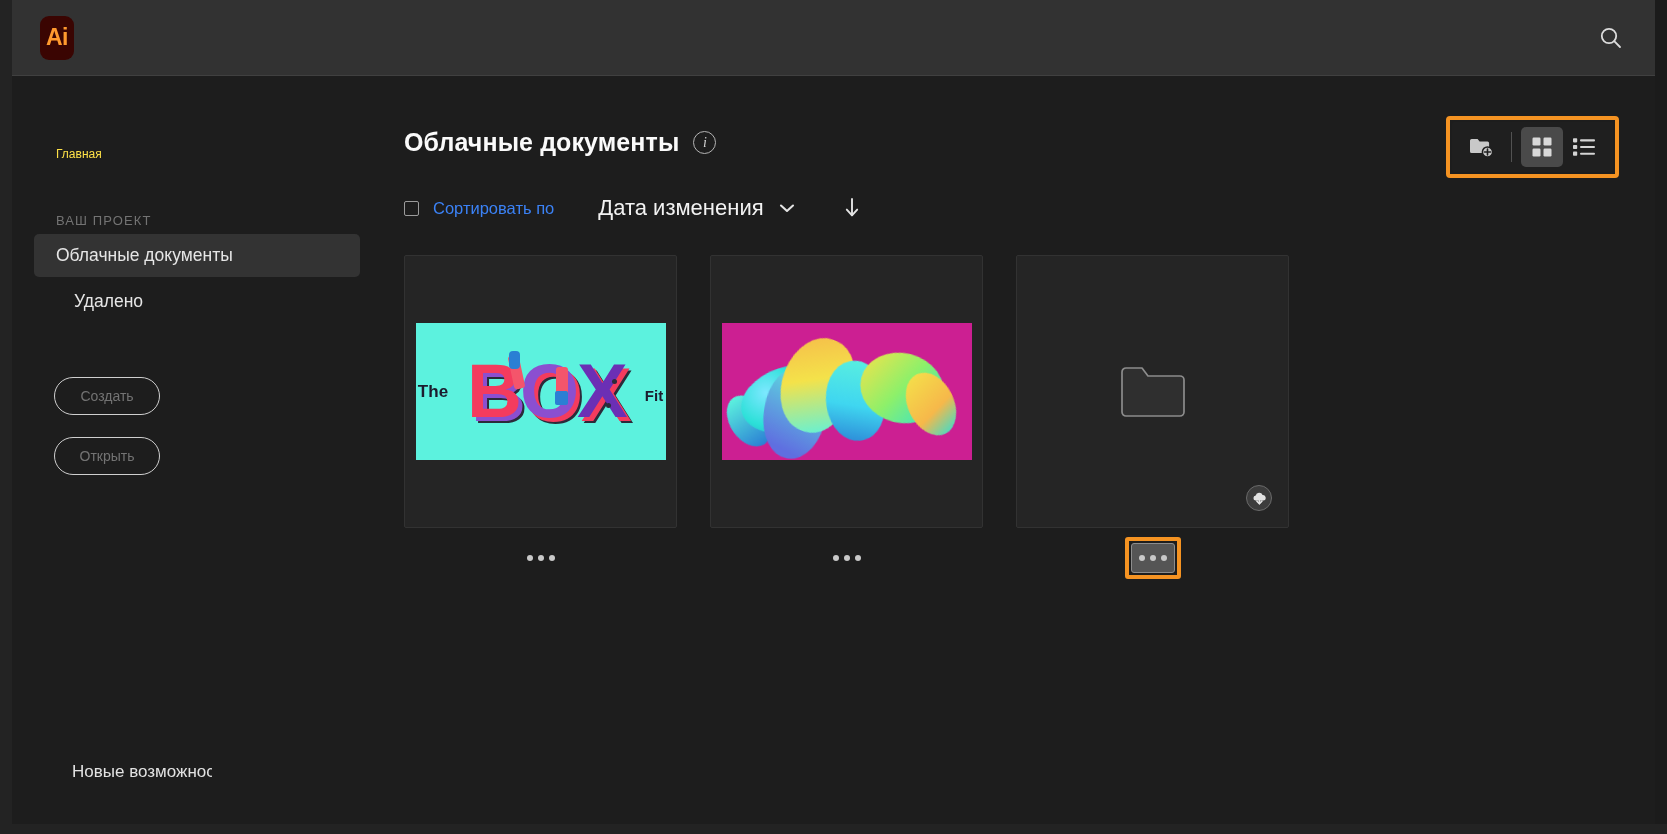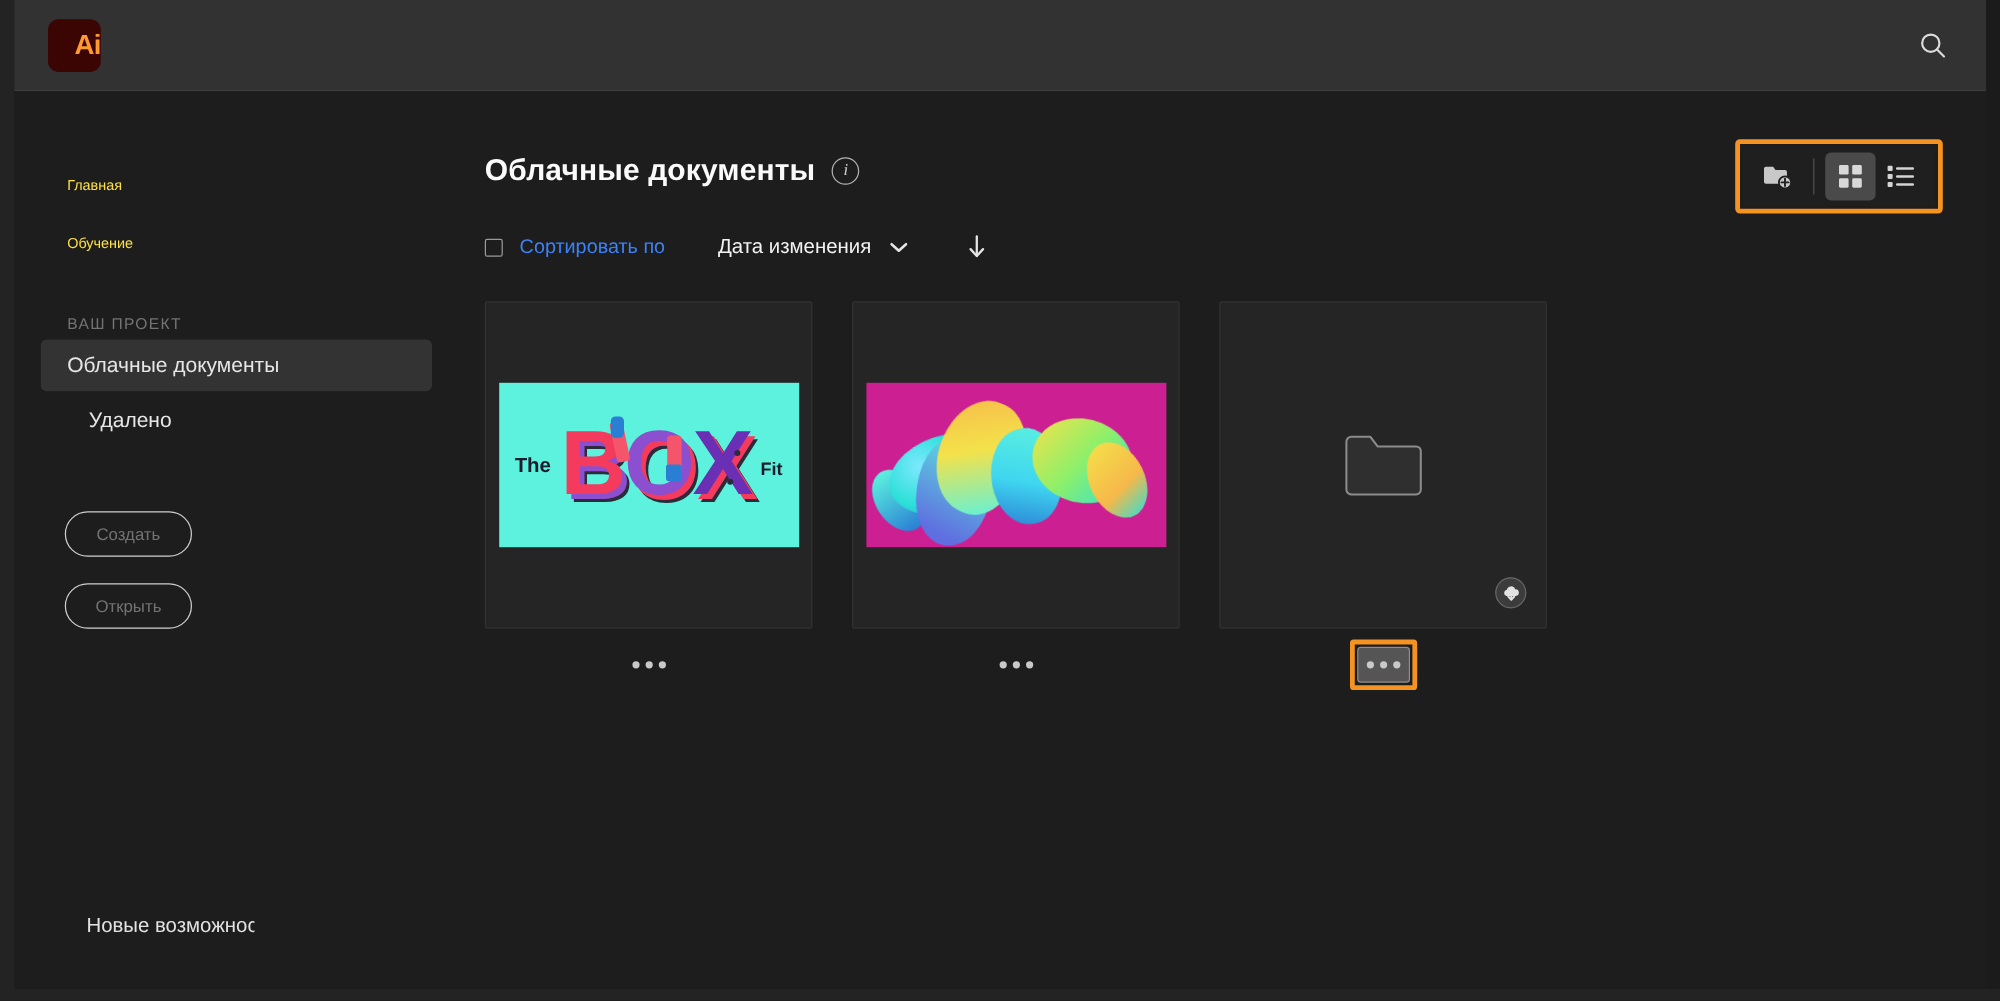--- a/index.html
+++ b/index.html
@@ -33,24 +33,24 @@
     left: 12px; top: 0;
     width: 1643px; height: 76px;
     background: #323232;
     border-bottom: 1px solid #404040;
     display: flex;
     align-items: center;
     justify-content: space-between;
     padding: 0 22px 0 28px;
   }
   #ai-logo {
-    width: 44px; height: 44px;
+    width: 34px; height: 44px;
     border-radius: 9px;
     background: #3a0502;
-    display: flex; align-items: center; justify-content: flex-end;
+    display: flex; align-items: center; justify-content: center;
     color: #ff9a2e;
     font-weight: bold;
     font-size: 23px;
     letter-spacing: -0.5px;
     font-family: "Liberation Sans", sans-serif;
   }
   #search-btn {
     width: 44px; height: 44px;
     display:flex; align-items:center; justify-content:center;
     cursor: pointer;
@@ -166,21 +166,21 @@
     background: transparent;
     cursor: pointer;
     margin-right: 14px;
   }
   #sort-label {
     font-size: 16.5px;
     color: #3b82f6;
     margin-right: 44px;
   }
   #sort-value {
-    font-size: 17px;
+    font-size: 22px;
     color: #f2f2f2;
     cursor: pointer;
   }
   #sort-chevron { margin-left: 14px; cursor:pointer; display:inline-flex; }
   #sort-dir { margin-left: 48px; cursor:pointer; display:inline-flex; }
 
   
   #view-toolbar-wrap {
     position: absolute;
     right: 36px; top: 40px;
@@ -230,21 +230,21 @@
     overflow: hidden;
     cursor: pointer;
   }
   .thumb { width: 250px; height: 137px; position: relative; overflow: hidden; }
 
   
   .thumb-box { background: #5cf2de; }
   .box-inner {
     position:absolute; inset:0;
     display:flex; align-items:center; justify-content:center;
-    gap: 4px;
+    gap: 15px;
   }
   .box-the, .box-fit {
     color: #1c1c2e; font-weight: bold; font-size: 17px;
     font-family: "Liberation Sans", sans-serif;
     align-self: center;
   }
   .box-the { margin-right: 4px; }
   .box-fit { font-size: 15px; margin-left: 4px; margin-top: 8px; }
   .box-letters { display:flex; align-items:center; }
   .box-l {
@@ -350,23 +350,20 @@
     </div>
   </div>
 
   <div id="body-area">
 
     <div id="sidebar">
 
       <div class="nav-top-item">
         <span>Главная</span>
       </div>
-      <div class="nav-top-item">
-        <span>Обучение</span>
-      </div>
 
       <div class="nav-section-label">ВАШ ПРОЕКТ</div>
 
       <div class="nav-proj-item active">
         <span>Облачные документы</span>
       </div>
       <div class="nav-proj-item sub">
         <span>Удалено</span>
       </div>
 

